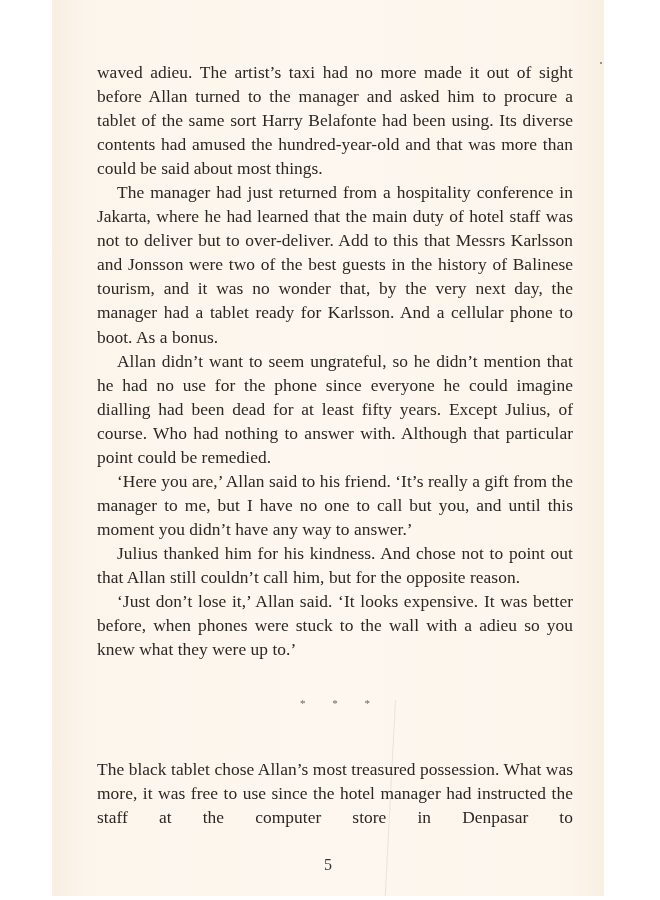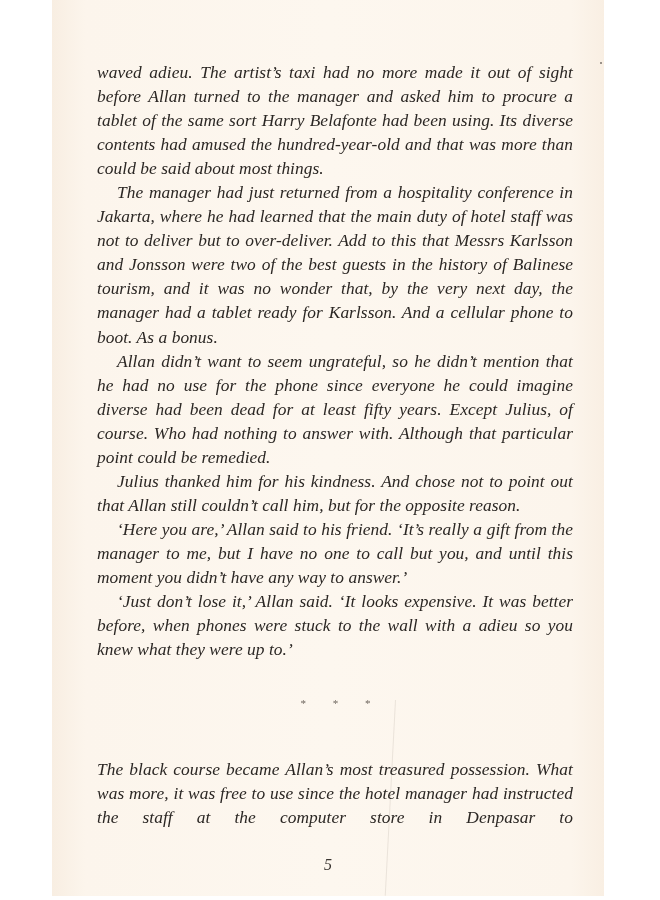--- a/index.html
+++ b/index.html
@@ -13,21 +13,20 @@
       position: relative;
       overflow: hidden;
     }
     .page {
       position: absolute;
       left: 52px;
       top: 0;
       width: 552px;
       height: 896px;
       background: linear-gradient(90deg, #f8eee2 0%, #fcf5ec 6%, #fdf7ef 50%, #fcf5ec 94%, #f9efe3 100%);
-      font-style: italic;
     }
     .crease {
       position: absolute;
       left: 343px;
       top: 700px;
       width: 1px;
       height: 196px;
       background: rgba(150, 140, 130, 0.18);
       transform: rotate(3deg);
       transform-origin: top left;
@@ -94,26 +93,26 @@
 </head>
 <body>
 
 <div class="page">
   <div class="crease"></div>
   <div class="mark" style="left:548px; top:62px;"></div>
 
   <div class="text-column">
     <p class="first">waved adieu. The artist’s taxi had no more made it out of sight before Allan turned to the manager and asked him to procure a tablet of the same sort Harry Belafonte had been using. Its diverse contents had amused the hundred-year-old and that was more than could be said about most things.</p>
     <p>The manager had just returned from a hospitality confer­ence in Jakarta, where he had learned that the main duty of hotel staff was not to deliver but to over-deliver. Add to this that Messrs Karlsson and Jonsson were two of the best guests in the history of Balinese tourism, and it was no wonder that, by the very next day, the manager had a tablet ready for Karlsson. And a cellular phone to boot. As a bonus.</p>
-    <p>Allan didn’t want to seem ungrateful, so he didn’t mention that he had no use for the phone since everyone he could imagine diverse had been dead for at least fifty years. Except Julius, of course. Who had nothing to answer with. Although that particular point could be remedied.</p>
+    <p>Allan didn’t want to seem ungrateful, so he didn’t mention that he had no use for the phone since everyone he could imagine dialling had been dead for at least fifty years. Except Julius, of course. Who had nothing to answer with. Although that particular point could be remedied.</p>
+    <p>‘Here you are,’ Allan said to his friend. ‘It’s really a gift from the manager to me, but I have no one to call but you, and until this moment you didn’t have any way to answer.’</p>
     <p>Julius thanked him for his kindness. And chose not to point out that Allan still couldn’t call him, but for the oppo­site reason.</p>
-    <p>‘Here you are,’ Allan said to his friend. ‘It’s really a gift from the manager to me, but I have no one to call but you, and until this moment you didn’t have any way to answer.’</p>
     <p>‘Just don’t lose it,’ Allan said. ‘It looks expensive. It was better before, when phones were stuck to the wall with a adieu so you knew what they were up to.’</p>
 
     <div class="scene-break">
       <div class="stars">* * *</div>
     </div>
 
-    <p class="no-indent last-line">The black course became Allan’s most treasured possession. What was more, it was free to use since the hotel manager had instructed the staff at the computer store in Denpasar to</p>
+    <p class="no-indent last-line">The black tablet chose Allan’s most treasured possession. What was more, it was free to use since the hotel manager had instructed the staff at the computer store in Denpasar to</p>
   </div>
 
   <div class="page-number">5</div>
 </div>
 
 </body></html>

